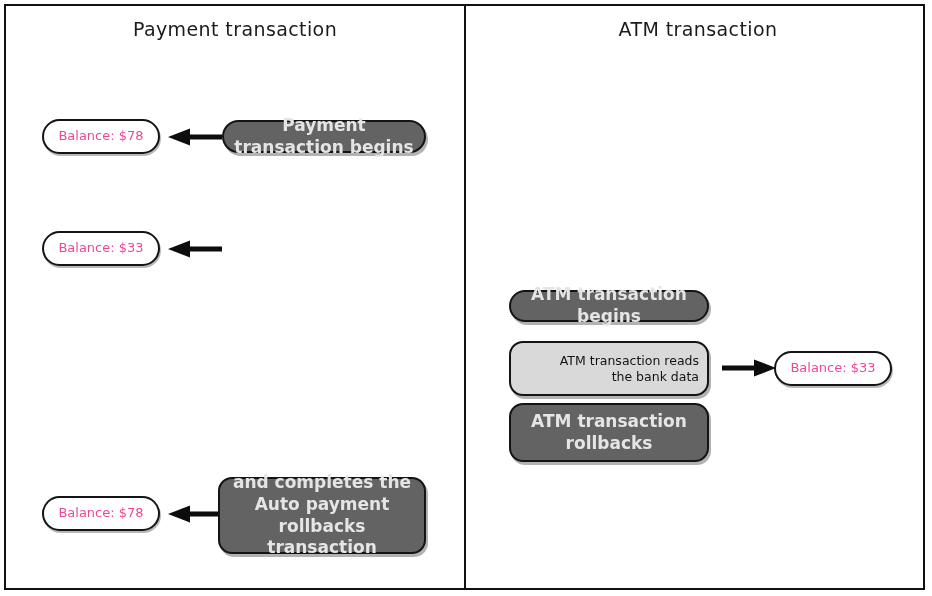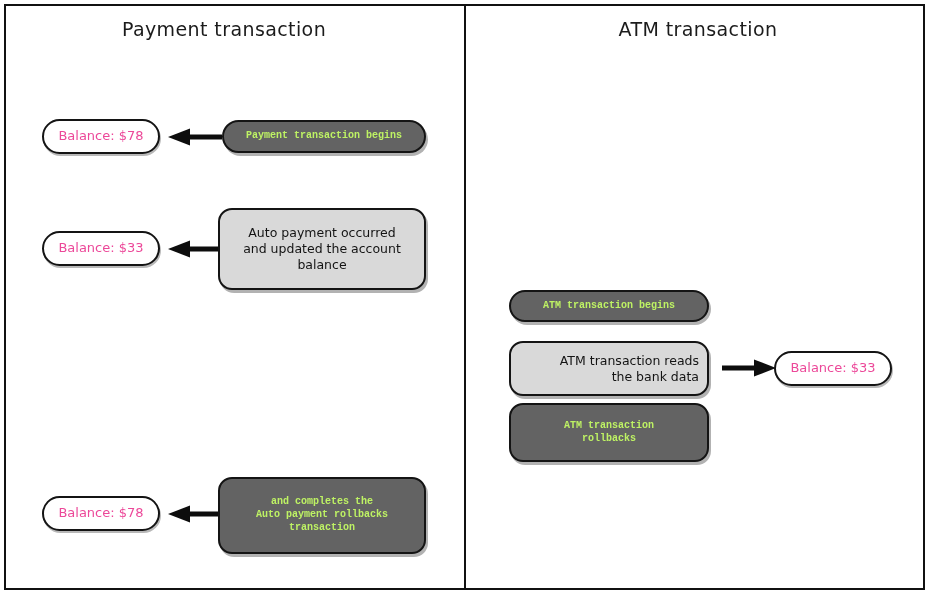--- a/index.html
+++ b/index.html
@@ -43,21 +43,21 @@
   .panel-title {
     position: absolute;
     text-align: center;
     font-size: 19px;
     letter-spacing: 0.4px;
     color: #1b1b1b;
     font-family: "DejaVu Sans", sans-serif;
     font-weight: 400;
     white-space: nowrap;
   }
-  #title-payment { left: 4px;  top: 18px; width: 440px; }
+  #title-payment { left: 15px;  top: 18px; width: 440px; }
   #title-atm     { left: 478px; top: 18px; width: 440px; }
 
   
   .node {
     position: absolute;
     box-sizing: border-box;
     display: flex;
     align-items: center;
     justify-content: center;
     text-align: center;
@@ -73,26 +73,25 @@
     color: #ec4899;
     border-radius: 999px;
     font-size: 13px;
     font-weight: 400;
     box-shadow: 1px 2px 0 rgba(0,0,0,0.28);
   }
 
   
   .box-dark {
     background: #636363;
-    color: #bef264;
+    color: #e5e5e5;
     border-radius: 14px;
-    font-size: 10px;
+    font-size: 17px;
     font-weight: bold;
     box-shadow: 2px 3px 0 rgba(0,0,0,0.30);
-    font-family: Liberation Mono, monospace;
   }
   .box-dark.rounded-full { border-radius: 999px; }
 
   
   .box-light {
     background: #d9d9d9;
     color: #141414;
     border-radius: 14px;
     font-size: 12.5px;
     font-weight: 400;
@@ -136,25 +135,20 @@
     <span class="node-label">Balance: $33</span>
   </div>
 
   <div class="arrow" style="left:166px; top:240px;">
     <svg width="56" height="18" viewBox="0 0 56 18" aria-hidden="true">
       <path d="M56 9 H22" stroke="#0d0d0d" stroke-width="5" fill="none"></path>
       <path d="M2 9 L24 0.5 L24 17.5 Z" fill="#0d0d0d"></path>
     </svg>
   </div>
 
-  <div class="node box-light" style="left:218px; top:208px; width:208px; height:82px; flex-direction:column;">
-    <span class="node-label">Auto payment occurred</span>
-    <span class="node-label">and updated the account</span>
-    <span class="node-label">balance</span>
-  </div>
 
   <div class="node pill" style="left:42px; top:496px; width:118px; height:35px;">
     <span class="node-label">Balance: $78</span>
   </div>
 
   <div class="arrow" style="left:166px; top:505px;">
     <svg width="56" height="18" viewBox="0 0 56 18" aria-hidden="true">
       <path d="M56 9 H22" stroke="#0d0d0d" stroke-width="5" fill="none"></path>
       <path d="M2 9 L24 0.5 L24 17.5 Z" fill="#0d0d0d"></path>
     </svg>

